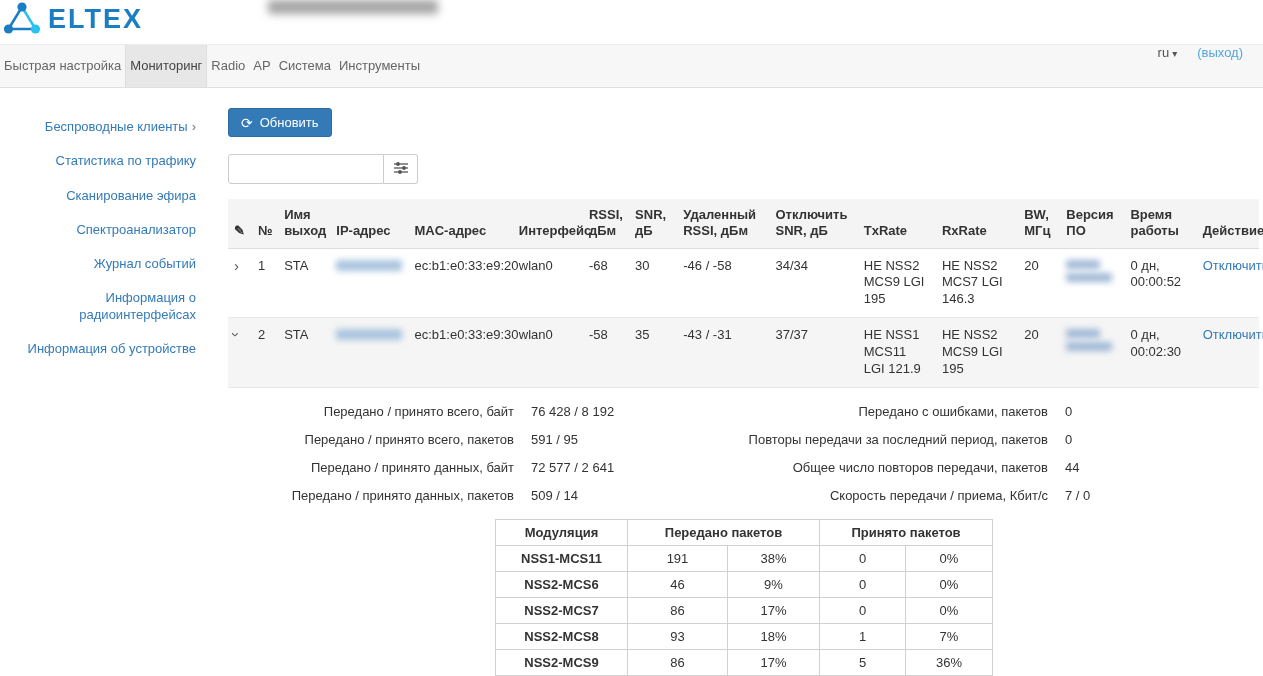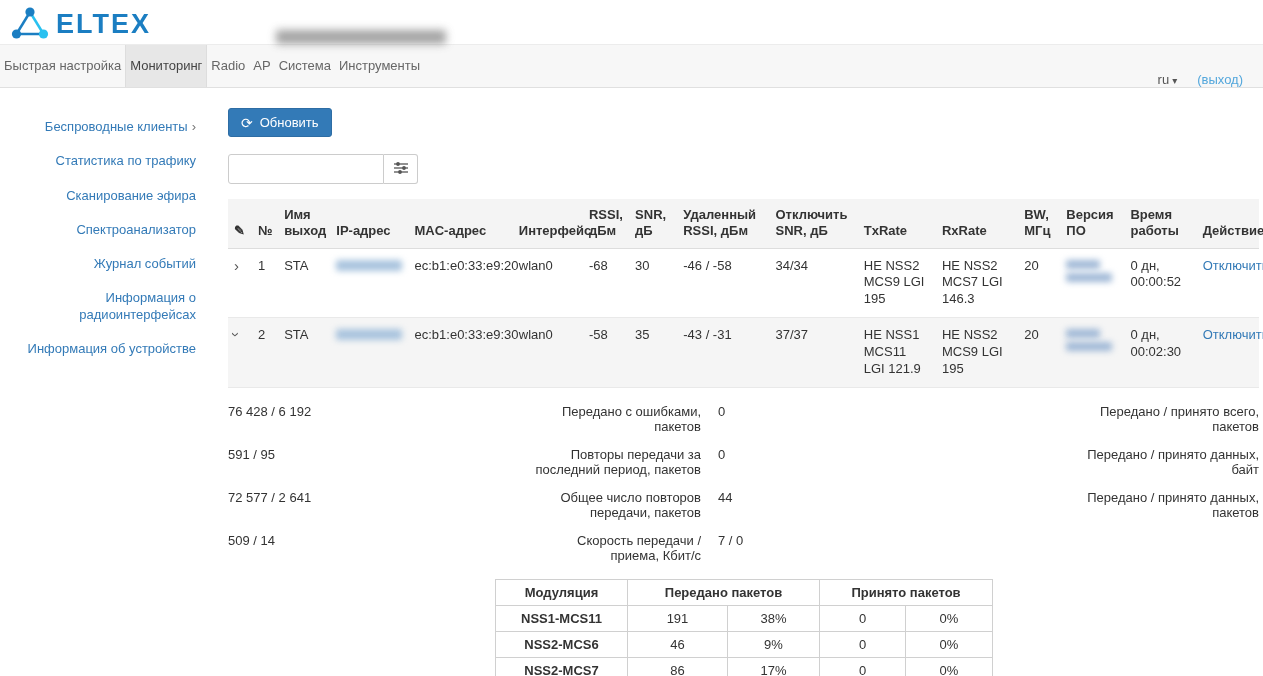--- a/index.html
+++ b/index.html
@@ -4,31 +4,31 @@
 <style>
   * { box-sizing: border-box; margin: 0; padding: 0; }
   html, body { width: 1263px; height: 676px; overflow: hidden; }
   body {
     font-family: "Liberation Sans", sans-serif;
     font-size: 13px;
     color: #333;
     background: #fff;
   }
   
-  .topbar { height: 44px; display: flex; align-items: flex-end; padding-left: 10px; background: #fff; }
+  .topbar { height: 44px; display: flex; align-items: flex-start; padding-left: 2px; background: #fff; }
   .logo { display: flex; align-items: center; gap: 6px; cursor: default; }
   .logo-text { font-size: 27px; font-weight: bold; color: #1b7ec2; letter-spacing: 2px; }
   .redacted { display: inline-block; border-radius: 2px; filter: blur(4px); }
   .title-redacted { width: 170px; height: 14px; background: #8d8d8d; margin-left: 125px; opacity: .8; }
   
   .navbar { height: 44px; background: #f7f7f7; border-top: 1px solid #ececec; border-bottom: 1px solid #e0e0e0; display: flex; justify-content: space-between; }
   .tabs { display: flex; }
   .tab { padding: 0 4px; line-height: 42px; color: #666; cursor: pointer; white-space: nowrap; }
   .tab.active { background: #e7e7e7; color: #444; border-left: 1px solid #ddd; border-right: 1px solid #ddd; }
-  .nav-right { display: flex; align-items: flex-end; gap: 20px; padding-right: 20px; }
+  .nav-right { display: flex; align-items: flex-start; gap: 20px; padding-right: 20px; }
   .lang { color: #555; cursor: pointer; }
   .lang .caret { font-size: 10px; color: #555; margin-left: 3px; }
   .logout { color: #53a7dc; text-decoration: none; cursor: pointer; }
   
   .page-body { display: flex; align-items: flex-start; }
   .sidebar { width: 212px; padding: 22px 0 0 0; flex-shrink: 0; }
   .side-item { display: block; text-align: right; padding: 9px 16px 9px 14px; color: #337ab7; cursor: pointer; line-height: 1.25; }
   .side-item .chev { color: #777; margin-left: 4px; }
   .content { flex: 1; padding: 20px 4px 10px 16px; }
   
@@ -217,21 +217,22 @@
             </td>
           <td>0 дн, 00:02:30</td>
           <td><a class="link">Отключить</a></td>
         </tr>
       </tbody>
     </table>
 
     
     <div class="details">
       <div class="stats-grid">
-        <div class="stat-value">76 428 / 6 192</div>
+        <div class="stat-label">Передано / принято всего, байт</div>
+        <div class="stat-value">76 428 / 8 192</div>
         <div class="stat-label">Передано с ошибками, пакетов</div>
         <div class="stat-value">0</div>
 
         <div class="stat-label">Передано / принято всего, пакетов</div>
         <div class="stat-value">591 / 95</div>
         <div class="stat-label">Повторы передачи за последний период, пакетов</div>
         <div class="stat-value">0</div>
 
         <div class="stat-label">Передано / принято данных, байт</div>
         <div class="stat-value">72 577 / 2 641</div>

